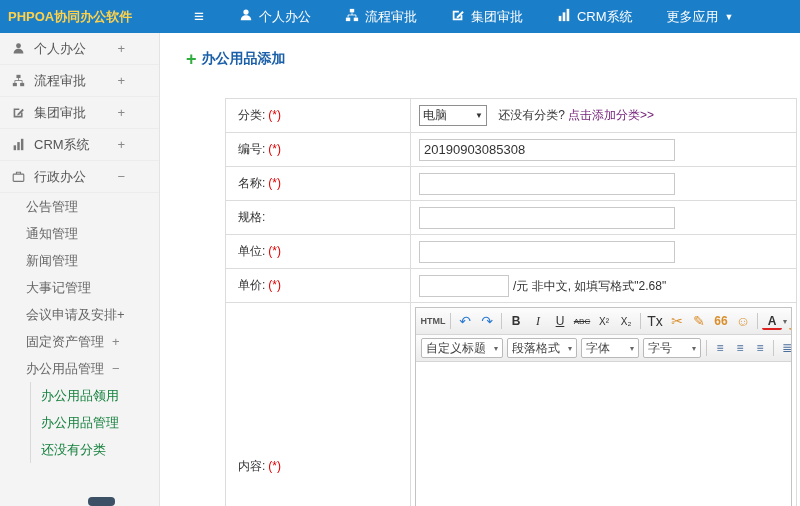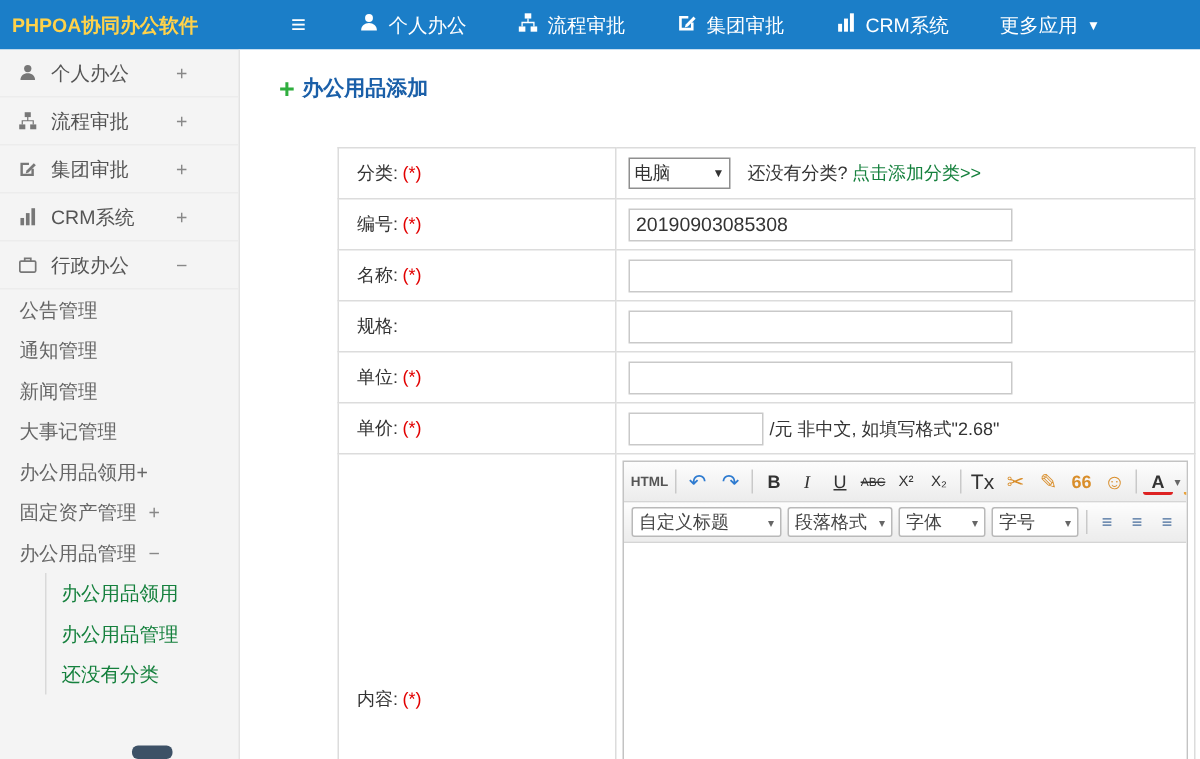--- a/index.html
+++ b/index.html
@@ -14,21 +14,21 @@
   .topnav-item { display:flex; align-items:center; gap:6px; color:#fff; font-size:13px; padding:0 17px; cursor:pointer; }
   .nav-caret { font-size:9px; }
 
   
   .layout { display:flex; height:473px; }
 
   
   .sidebar { position:relative; width:160px; background:#f4f4f4; border-right:1px solid #e3e3e3; font-size:13px; flex:none; }
   .side-item { position:relative; height:32px; padding-left:11px; color:#555; border-bottom:1px solid #ececec; display:flex; align-items:center; gap:8px; cursor:pointer; }
   .side-item .toggle { position:absolute; right:34px; color:#888; font-size:13px; }
-  .sub-item { height:27px; line-height:27px; padding-left:13px; color:#666; cursor:pointer; white-space:nowrap; }
+  .sub-item { height:27px; line-height:27px; padding-left:26px; color:#666; cursor:pointer; white-space:nowrap; }
   .sub-item .toggle-inline { margin-left:8px; color:#888; }
   .subsub-group { margin-left:30px; border-left:1px solid #d9d9d9; }
   .subsub-item { height:27px; line-height:27px; padding-left:10px; color:#15803d; cursor:pointer; white-space:nowrap; }
   .scroll-nub { position:absolute; left:88px; bottom:0; width:27px; height:9px; background:#3d5166; border-radius:4px; cursor:pointer; }
   .side-ic { display:inline-flex; width:15px; justify-content:center; }
 
   
   .main { flex:1; padding:17px 0 0 26px; background:#fff; }
   .page-title { display:flex; align-items:center; gap:5px; }
   .plus-icon { color:#2fae3e; font-size:18px; font-weight:bold; line-height:14px; }
@@ -38,21 +38,21 @@
   .form-table td { border:1px solid #dcdcdc; font-size:12px; color:#333; }
   td.lbl { width:185px; padding-left:12px; height:34px; }
   td.val { padding:5px 8px; }
   .req { color:#e20000; margin-left:3px; }
   .txt { width:256px; height:22px; border:1px solid #c9c9c9; padding:0 4px; font-size:13px; color:#333;
     font-family:"Liberation Sans","DejaVu Sans",sans-serif; }
   .txt.short { width:90px; }
   .select-box { display:inline-flex; align-items:center; justify-content:space-between; width:68px; height:21px; border:1px solid #8f8f8f; background:#fff; font-size:12px; padding:0 3px; vertical-align:middle; cursor:pointer; }
   .sel-caret { font-size:8px; color:#333; }
   .hint-text { margin-left:8px; }
-  .add-link { color:#15803d; cursor:pointer; margin-left:3px; text-decoration:none; }
+  .add-link { color:#701a75; cursor:pointer; margin-left:3px; text-decoration:none; }
   .price-suffix { margin-left:4px; }
   td.content-lbl { vertical-align:bottom; padding-bottom:42px; }
   td.editor-cell { padding:4px; vertical-align:top; height:215px; }
 
   
   .editor { border:1px solid #c3c3c3; height:100%; display:flex; flex-direction:column; overflow:hidden; }
   .tb { display:flex; align-items:center; background:linear-gradient(#fdfdfd,#ececec); border-bottom:1px solid #d5d5d5; height:27px; padding:0 3px; white-space:nowrap; overflow:hidden; flex:none; }
   .ic { display:inline-flex; align-items:center; justify-content:center; min-width:20px; height:20px; font-size:14px; color:#333; margin:0 1px; border-radius:2px; cursor:pointer; }
   .ic.html { font-size:9px; font-weight:bold; color:#555; min-width:26px; }
   .ic.blue { color:#2e7bd0; font-size:14px; }
@@ -60,21 +60,21 @@
   .ic.italic { font-style:italic; font-family:"Liberation Serif","DejaVu Serif",serif; font-size:12px; }
   .ic.underline { text-decoration:underline; font-size:12px; }
   .ic.strike { text-decoration:line-through; font-size:8px; font-weight:normal; }
   .ic.sup { font-size:10px; }
   .ic.orange { color:#d98e2b; }
   .ic.red-a { font-weight:bold; font-size:12px; border-bottom:2px solid #d22; line-height:1; height:16px; margin-top:2px; }
   .ic.hl { color:#d98e2b; font-size:10px; font-weight:bold; border-bottom:2px solid #e8a33d; line-height:1; height:16px; margin-top:2px; }
   .ic-caret { font-size:8px; color:#666; margin:0 1px 0 0; cursor:pointer; }
   .sep { width:1px; height:16px; background:#c9c9c9; margin:0 3px; flex:none; }
   .dd { display:inline-flex; align-items:center; justify-content:space-between; background:#fff; border:1px solid #b9b9b9; border-radius:2px; height:20px; font-size:12px; color:#444; padding:0 4px; margin:0 2px; cursor:pointer; flex:none; }
-  .dd.w1{width:100px}.dd.w2{width:70px}.dd.w3{width:58px}.dd.w4{width:58px}
+  .dd.w1{width:82px}.dd.w2{width:70px}.dd.w3{width:58px}.dd.w4{width:58px}
   .dd-caret{font-size:8px;color:#666;margin-left:3px}
   .ic2 { display:inline-flex; align-items:center; justify-content:center; min-width:18px; height:20px; font-size:12px; color:#4a6f9e; margin:0 1px; cursor:pointer; }
   .editor-body { flex:1; background:#fff; }
 </style>
 </head>
 <body>
 
 <div class="topbar">
   <div class="logo">PHPOA协同办公软件</div>
   <span class="menu-icon">≡</span>
@@ -171,21 +171,21 @@
           </svg>
         </span>
       <span>行政办公</span>
       <span class="toggle">−</span>
     </div>
 
     <div class="sub-item"><span>公告管理</span></div>
     <div class="sub-item"><span>通知管理</span></div>
     <div class="sub-item"><span>新闻管理</span></div>
     <div class="sub-item"><span>大事记管理</span></div>
-    <div class="sub-item"><span>办公用品领用+</span></div>
+    <div class="sub-item"><span>会议申请及安排+</span></div>
     <div class="sub-item"><span>固定资产管理</span><span class="toggle-inline">+</span></div>
     <div class="sub-item"><span>办公用品管理</span><span class="toggle-inline">−</span></div>
 
     <div class="subsub-group">
       <div class="subsub-item"><span>办公用品领用</span></div>
       <div class="subsub-item"><span>办公用品管理</span></div>
       <div class="subsub-item"><span>还没有分类</span></div>
     </div>
 
     <div class="scroll-nub"></div>

